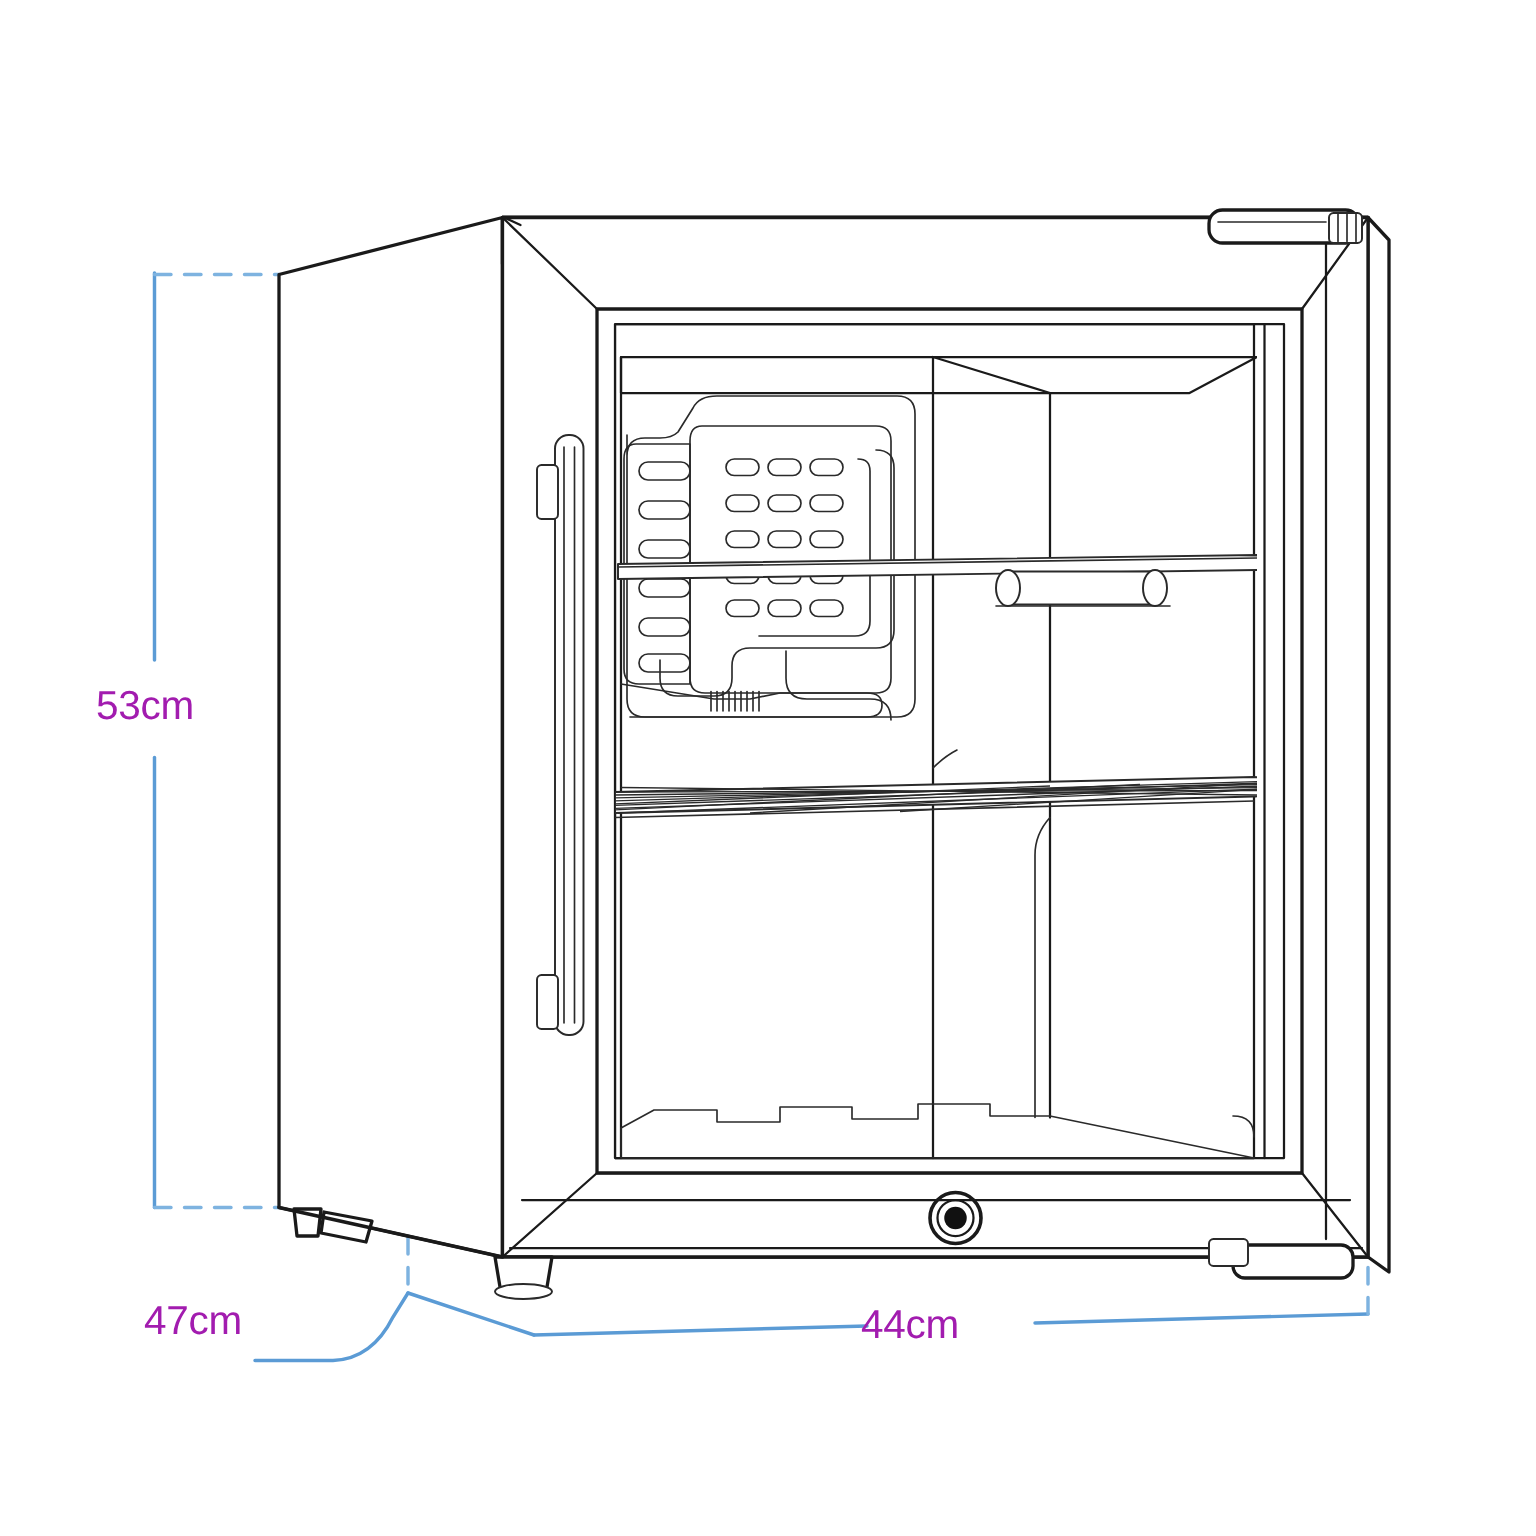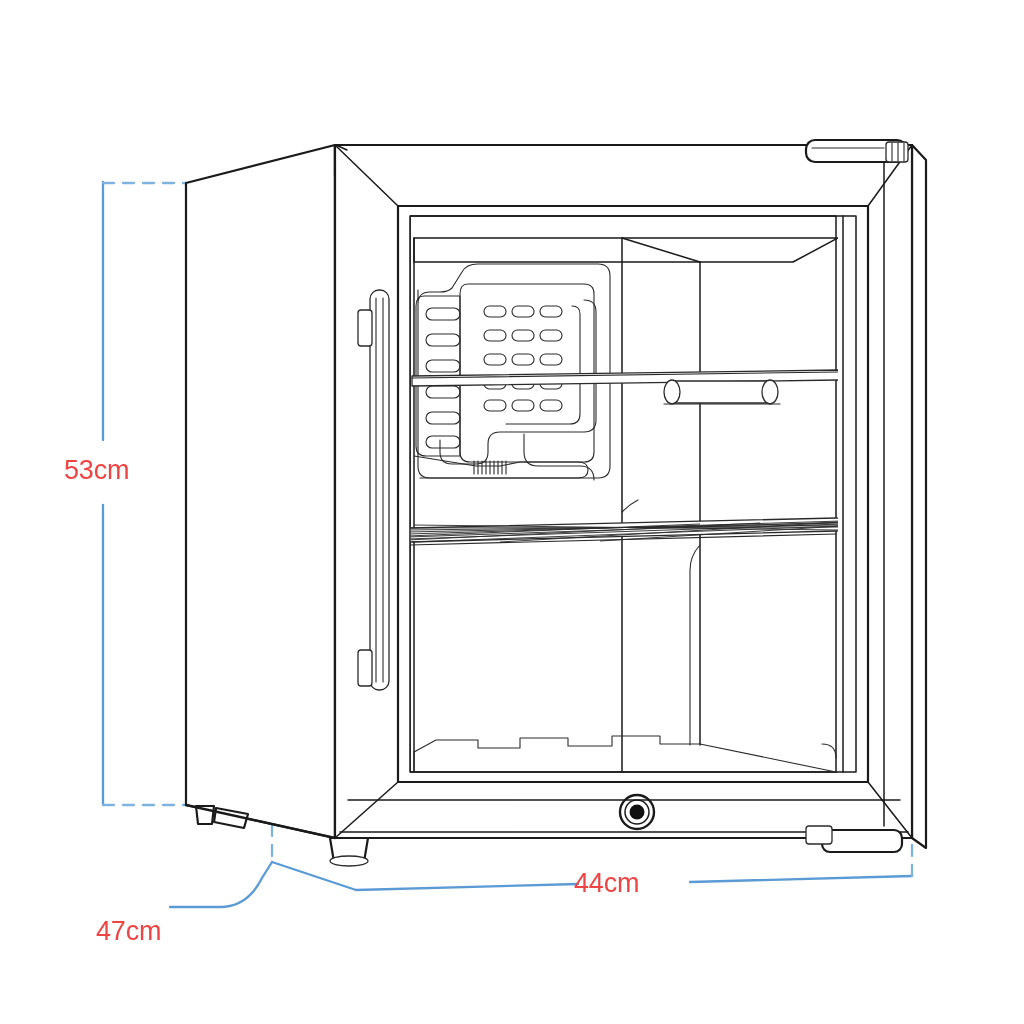--- a/index.html
+++ b/index.html
@@ -9,28 +9,28 @@
     font-family:"Liberation Sans","DejaVu Sans",sans-serif;
     background:#ffffff;
   }
   #stage{position:relative;width:1024px;height:1024px;background:#fff;}
   #drawing{position:absolute;inset:0;width:1024px;height:1024px;display:block;}
   .dim-label{
     position:absolute;
     font-family:"Liberation Sans","DejaVu Sans",sans-serif;
     font-size:27px;
     font-weight:400;
-    color:#ef4444;
+    color:#a21caf;
     letter-spacing:-0.2px;
     white-space:nowrap;
     user-select:none;
   }
   #lbl-height{left:64px;top:455px;}
   #lbl-width{left:574px;top:868px;}
-  #lbl-depth{left:96px;top:916px;}
+  #lbl-depth{left:96px;top:865px;}
 </style>
 </head>
 <body>
 
 <div id="stage">
 
   <svg id="drawing" viewBox="0 0 1024 1024" xmlns="http://www.w3.org/2000/svg">
 
     <defs>
       <style>

